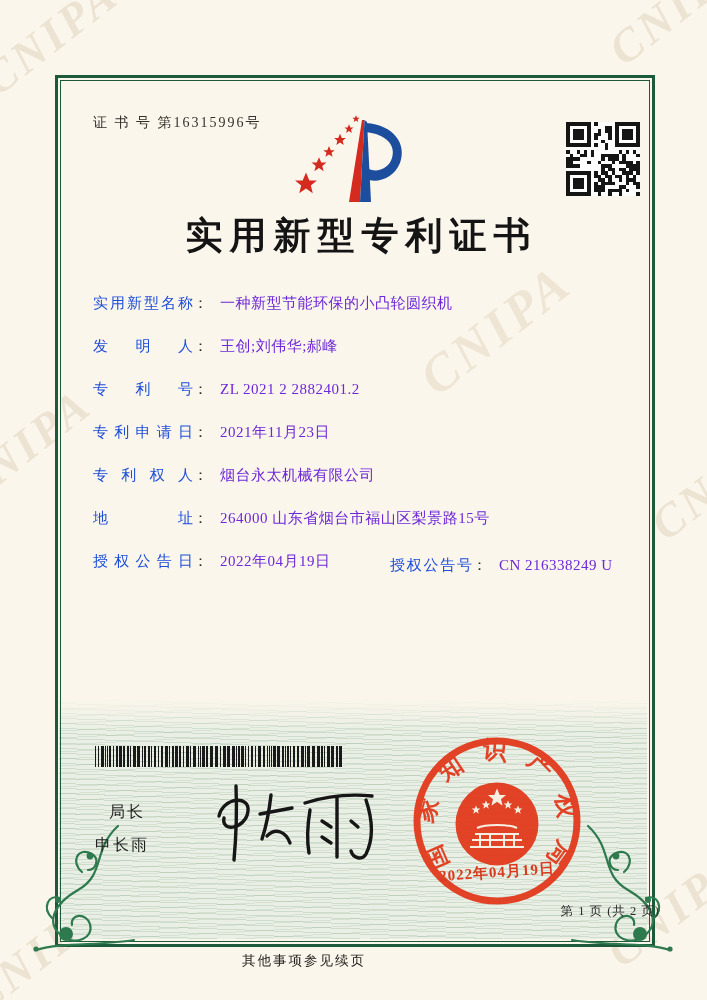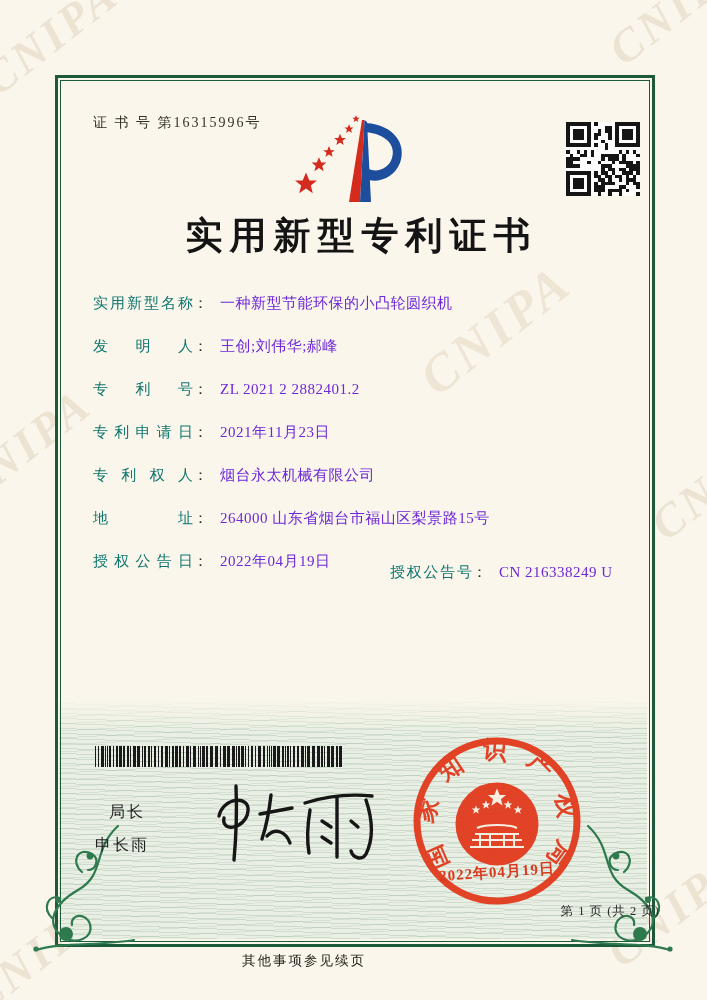--- a/index.html
+++ b/index.html
@@ -40,25 +40,25 @@
   #cert-number{left:93px;top:114px;font-size:14px;letter-spacing:2px;color:#33302b;}
   #logo{left:286px;top:110px;}
   #qr{left:566px;top:122px;width:74px;height:74px;}
   #title{
     left:8px;top:211px;width:707px;text-align:center;
     font-size:37px;font-weight:bold;letter-spacing:7px;color:#141414;
   }
   .field-row{position:absolute;left:93px;width:540px;height:24px;font-size:15px;}
   .f-label{
     display:inline-block;width:100px;text-align:justify;text-align-last:justify;
-    color:#0f766e;vertical-align:top;
+    color:#1d4ed8;vertical-align:top;
   }
   .f-colon{color:#2b2823;}
   .f-value{margin-left:12px;color:#6d28d9;letter-spacing:0.5px;}
-  .f-group2{position:absolute;left:297px;top:11px;}
+  .f-group2{position:absolute;left:297px;top:4px;}
   .f-group2 .f-label{width:82px;}
   #paras{
     left:80px;top:584px;width:551px;font-size:14px;line-height:23px;
     color:#1b1b1b;text-align:justify;z-index:4;
   }
   #paras p{margin:0;text-indent:2em;}
   #barcode{left:95px;top:746px;width:250px;height:21px;z-index:4;}
   #signer-title{left:109px;top:802px;font-size:16px;letter-spacing:2px;z-index:4;}
   #signer-name{left:95px;top:835px;font-size:16px;letter-spacing:2px;z-index:4;}
   #signature{left:205px;top:780px;z-index:4;}

